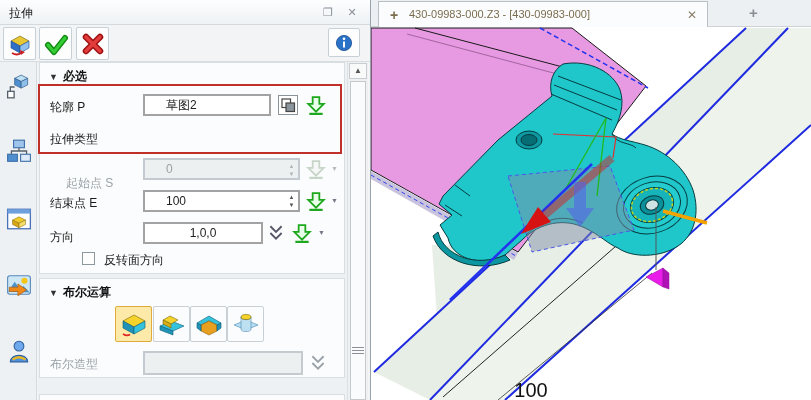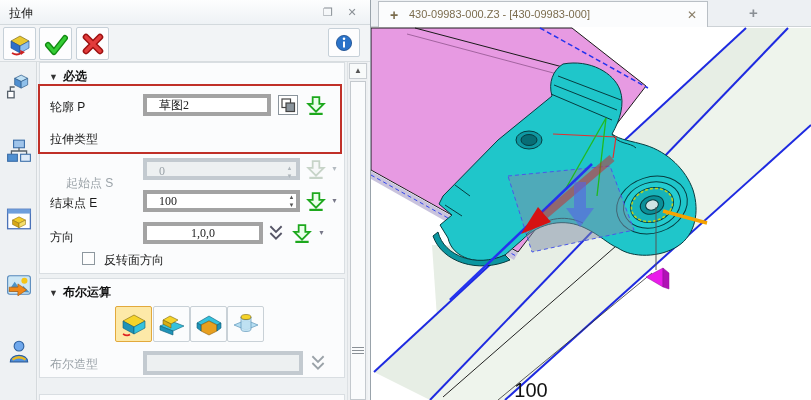--- a/index.html
+++ b/index.html
@@ -27,22 +27,22 @@
   .iconstrip{position:absolute;left:0;top:0;width:37px;bottom:0;background:#eef1f3;
              border-right:1px solid #d5dadd;}
   .strip-ic{position:absolute;left:6px;width:26px;height:26px;cursor:pointer;}
 
   .form{position:absolute;left:38px;top:0;width:309px;bottom:0;background:#eef1f3;}
   .panel{position:absolute;left:1px;right:2px;background:#fbfcfd;border:1px solid #d9dee2;}
   .sec-hdr{position:absolute;left:9px;font-size:12px;font-weight:bold;color:#111;}
   .sec-hdr .tri{font-size:9px;color:#333;margin-right:5px;}
   .flabel{position:absolute;left:12px;font-size:12px;color:#1a1a1a;white-space:nowrap;}
   .flabel.dis{color:#9aa2a8;}
-  .fin{position:absolute;height:22px;border:4px solid #a3a3a3;background:#fff;
-       font-size:12px;color:#222;padding:2px 12px;font-family:Liberation Serif, serif;}
+  .fin{position:absolute;height:22px;border:2px solid #a3a3a3;background:#fff;
+       font-size:12px;color:#222;padding:2px 21px;font-family:Liberation Sans, sans-serif;}
   .fin.dis{background:#edf0f1;color:#99a1a7;border-color:#c3cad0;}
   .spin{position:absolute;width:13px;height:22px;display:flex;flex-direction:column;
         align-items:center;justify-content:center;font-size:6px;color:#555;cursor:pointer;
         line-height:6px;gap:2px;}
   .combo-arrow{position:absolute;font-size:8px;color:#555;}
   .mini-drop{position:absolute;font-size:7px;color:#778;}
   .redbox{position:absolute;border:2px solid #c03028;pointer-events:none;z-index:6;}
   .chk{position:absolute;width:13px;height:13px;border:1px solid #8d979e;background:#fdfdfd;}
   .boolbtn{position:absolute;top:244px;width:37px;height:36px;border:1px solid #c9d1d7;
            background:#fbfcfd;border-radius:2px;display:flex;align-items:center;justify-content:center;padding:0;}

